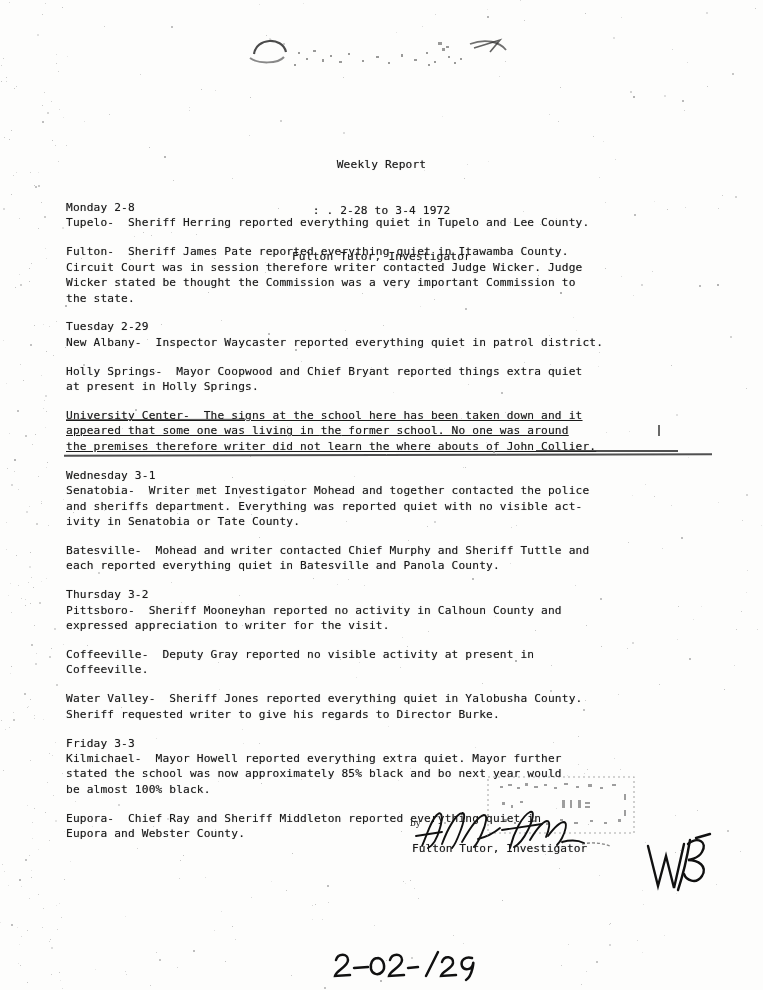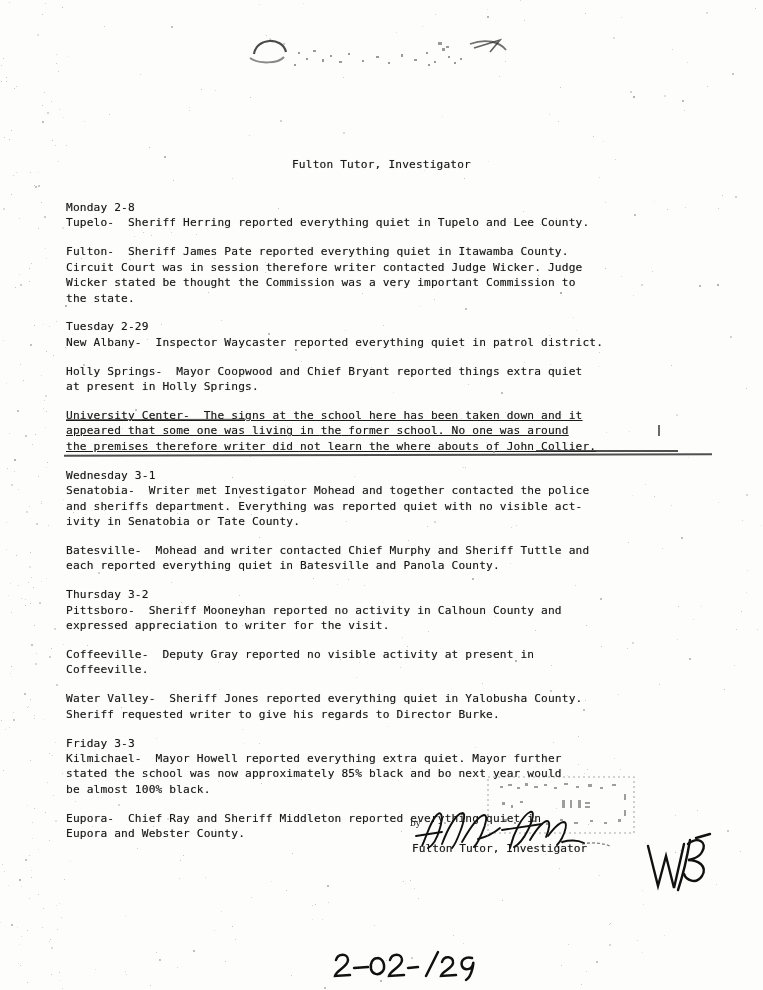--- a/index.html
+++ b/index.html
@@ -164,20 +164,22 @@
           <rect x="200" y="14" width="4" height="3"></rect>
         <rect x="208" y="18" width="3" height="2"></rect>
           <rect x="190" y="36" width="2" height="2"></rect>
         <rect x="222" y="30" width="2" height="2"></rect>
           <rect x="56" y="36" width="2" height="2"></rect>
       </g>
     </svg>
   </div>
 
   <div class="typed header-block">
+    <span class="header-line">Weekly Report</span>
+    <span class="header-line"><span>: .</span> <span>2-28 to 3-4 1972</span></span>
     <span class="header-line">Fulton Tutor, Investigator</span>
   </div>
 
   <div class="typed body-col" id="body-col"><div class="para"><span class="daylabel">Monday 2-8</span><span class="ln">Tupelo-  Sheriff Herring reported everything quiet in Tupelo and Lee County.</span></div><div class="para"><span class="ln">Fulton-  Sheriff James Pate reported everything quiet in Itawamba County.</span><span class="ln">Circuit Court was in session therefore writer contacted Judge Wicker. Judge</span><span class="ln">Wicker stated be thought the Commission was a very important Commission to</span><span class="ln">the state.</span></div><div class="para"><span class="daylabel">Tuesday 2-29</span><span class="ln">New Albany-  Inspector Waycaster reported everything quiet in patrol district.</span></div><div class="para"><span class="ln">Holly Springs-  Mayor Coopwood and Chief Bryant reported things extra quiet</span><span class="ln">at present in Holly Springs.</span></div><div class="para annot-wrap"><span class="ln">University Center-  The signs at the school here has been taken down and it</span><span class="ln">appeared that some one was living in the former school. No one was around</span><span class="ln">the premises therefore writer did not learn the where abouts of John Collier.</span><div class="pen-rule pen-underline-top"></div><div class="pen-rule pen-underline-name"></div><div class="pen-rule pen-rule-bottom"></div><div class="pen-rule pen-tick-right"></div></div><div class="para"><span class="daylabel">Wednesday 3-1</span><span class="ln">Senatobia-  Writer met Investigator Mohead and together contacted the police</span><span class="ln">and sheriffs department. Everything was reported quiet with no visible act-</span><span class="ln">ivity in Senatobia or Tate County.</span></div><div class="para"><span class="ln">Batesville-  Mohead and writer contacted Chief Murphy and Sheriff Tuttle and</span><span class="ln">each reported everything quiet in Batesville and Panola County.</span></div><div class="para"><span class="daylabel">Thursday 3-2</span><span class="ln">Pittsboro-  Sheriff Mooneyhan reported no activity in Calhoun County and</span><span class="ln">expressed appreciation to writer for the visit.</span></div><div class="para"><span class="ln">Coffeeville-  Deputy Gray reported no visible activity at present in</span><span class="ln">Coffeeville.</span></div><div class="para"><span class="ln">Water Valley-  Sheriff Jones reported everything quiet in Yalobusha County.</span><span class="ln">Sheriff requested writer to give his regards to Director Burke.</span></div><div class="para"><span class="daylabel">Friday 3-3</span><span class="ln">Kilmichael-  Mayor Howell reported everything extra quiet. Mayor further</span><span class="ln">stated the school was now approximately 85% black and bo next year would</span><span class="ln">be almost 100% black.</span></div><div class="para"><span class="ln">Eupora-  Chief Ray and Sheriff Middleton reported everything quiet in</span><span class="ln">Eupora and Webster County.</span></div></div>
 
   <div class="stamp">
     <svg width="158" height="66" viewBox="0 0 158 66">
       <g stroke="#4a4a4a" stroke-width="1.1" fill="none" opacity=".75" stroke-dasharray="2 3">
         <rect x="4" y="5" width="146" height="56"></rect>
       </g>

